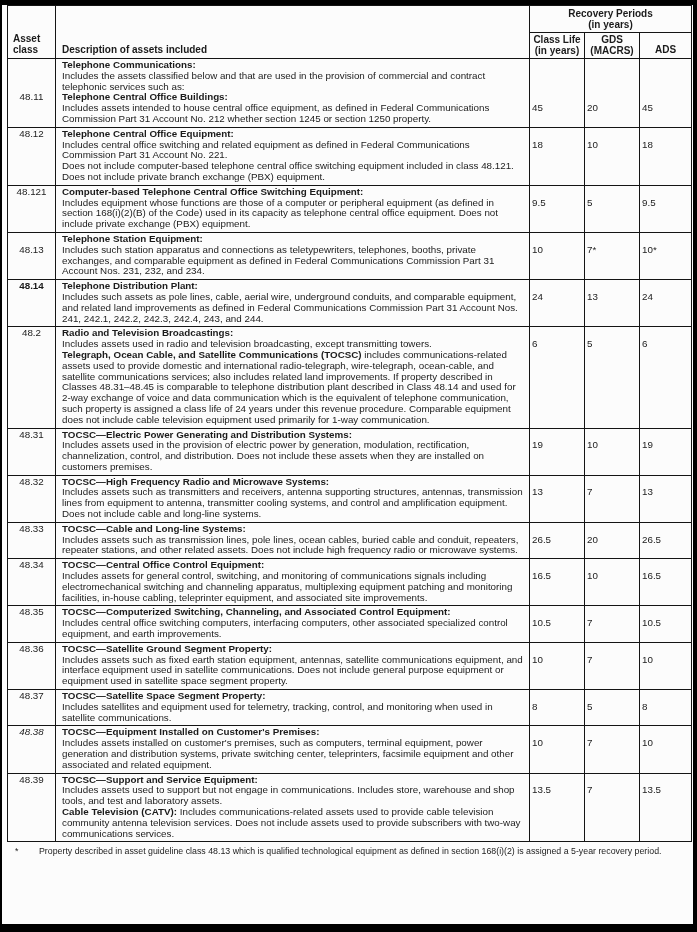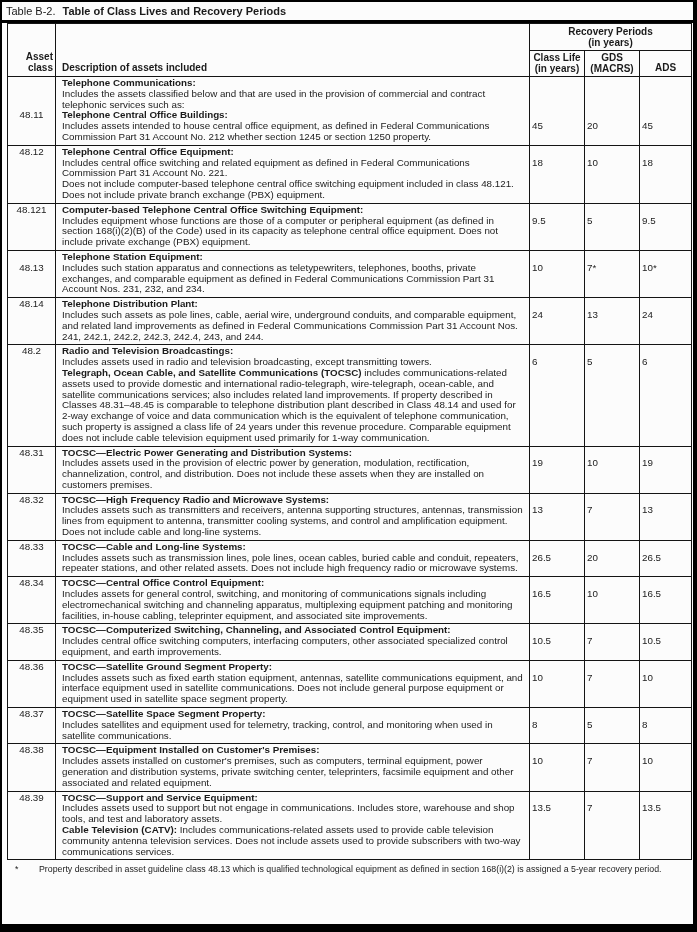--- a/index.html
+++ b/index.html
@@ -28,44 +28,41 @@
   }
   .col-class { width: 48px; }
   .col-desc  { width: 474px; }
   .col-life  { width: 55px; }
   .col-gds   { width: 55px; }
   .col-ads   { width: 52px; }
 
   th, td { border: 1px solid #141414; }
 
   thead th { font-size: 10px; font-weight: 700; line-height: 11px; }
-  th.h-asset { text-align: right; vertical-align: bottom; padding: 2px 2px 3px 5px; white-space: pre-line; }
+  th.h-asset { text-align: left; vertical-align: bottom; padding: 2px 2px 3px 5px; white-space: pre-line; }
   th.h-desc  { text-align: left; vertical-align: bottom; padding: 2px 2px 3px 6px; }
   th.h-rp    { text-align: center; vertical-align: middle; height: 25px; white-space: pre-line; padding: 2px 0; }
   th.h-sub   { text-align: center; vertical-align: bottom; height: 23px; white-space: pre-line; padding: 1px 1px 2px 1px; }
   th.h-ads   { padding-bottom: 3px; }
 
   tbody td { vertical-align: top; font-size: 9.8px; line-height: 10.8px; }
   td.c-class { text-align: center; padding: 1px 2px 0 2px; }
   td.c-desc  { padding: 1px 6px 2px 6px; }
   td.c-desc .seg b { font-weight: 700; }
   td.c-val   { text-align: left; padding: 10px 2px 0 2px; }
 
   .footnote { display: flex; align-items: flex-start; font-size: 8.8px; line-height: 10px; padding: 4px 18px 0 13px; }
   .fn-marker { width: 24px; flex: 0 0 24px; }
   .fn-text { flex: 1; }
 </style>
 </head>
 <body>
 
 <div class="page">
 
-  <div class="title-bar">
-    <span class="title-prefix">Table B-2.</span><span class="title-main">Table of Class Lives and Recovery Periods</span>
-  </div>
   <div class="title-rule"></div>
 
   <table class="b2">
     <colgroup>
       <col class="col-class">
         <col class="col-desc">
         <col class="col-life">
         <col class="col-gds">
         <col class="col-ads">
     </colgroup>
@@ -123,21 +120,21 @@
           <td class="c-class" style="padding-top: 12px;">48.13</td>
           <td class="c-desc">
             <div class="seg"><b>Telephone Station Equipment:</b></div>
             <div class="seg"><span>Includes such station apparatus and connections as teletypewriters, telephones, booths, private exchanges, and comparable equipment as defined in Federal Communications Commission Part 31 Account Nos. 231, 232, and 234.</span></div>
           </td>
           <td class="c-val" style="padding-top: 11.8px;">10</td>
           <td class="c-val" style="padding-top: 11.8px;">7*</td>
           <td class="c-val" style="padding-top: 11.8px;">10*</td>
         </tr>
         <tr>
-          <td class="c-class" style="padding-top: 1px;">48.14</td>
+          <td class="c-class" style="padding-top: 1px; font-weight: bold;">48.14</td>
           <td class="c-desc">
             <div class="seg"><b>Telephone Distribution Plant:</b></div>
             <div class="seg"><span>Includes such assets as pole lines, cable, aerial wire, underground conduits, and comparable equipment, and related land improvements as defined in Federal Communications Commission Part 31 Account Nos. 241, 242.1, 242.2, 242.3, 242.4, 243, and 244.</span></div>
           </td>
           <td class="c-val" style="padding-top: 11.8px;">24</td>
           <td class="c-val" style="padding-top: 11.8px;">13</td>
           <td class="c-val" style="padding-top: 11.8px;">24</td>
         </tr>
         <tr>
           <td class="c-class" style="padding-top: 1px;">48.2</td>
@@ -214,21 +211,21 @@
           <td class="c-class" style="padding-top: 1px;">48.37</td>
           <td class="c-desc">
             <div class="seg"><b>TOCSC—Satellite Space Segment Property:</b></div>
             <div class="seg"><span>Includes satellites and equipment used for telemetry, tracking, control, and monitoring when used in satellite communications.</span></div>
           </td>
           <td class="c-val" style="padding-top: 11.8px;">8</td>
           <td class="c-val" style="padding-top: 11.8px;">5</td>
           <td class="c-val" style="padding-top: 11.8px;">8</td>
         </tr>
         <tr>
-          <td class="c-class" style="padding-top: 1px;">48.38</td>
+          <td class="c-class" style="padding-top: 1px; font-style: italic;">48.38</td>
           <td class="c-desc">
             <div class="seg"><b>TOCSC—Equipment Installed on Customer's Premises:</b></div>
             <div class="seg"><span>Includes assets installed on customer's premises, such as computers, terminal equipment, power generation and distribution systems, private switching center, teleprinters, facsimile equipment and other associated and related equipment.</span></div>
           </td>
           <td class="c-val" style="padding-top: 11.8px;">10</td>
           <td class="c-val" style="padding-top: 11.8px;">7</td>
           <td class="c-val" style="padding-top: 11.8px;">10</td>
         </tr>
         <tr>
           <td class="c-class" style="padding-top: 1px;">48.39</td>

